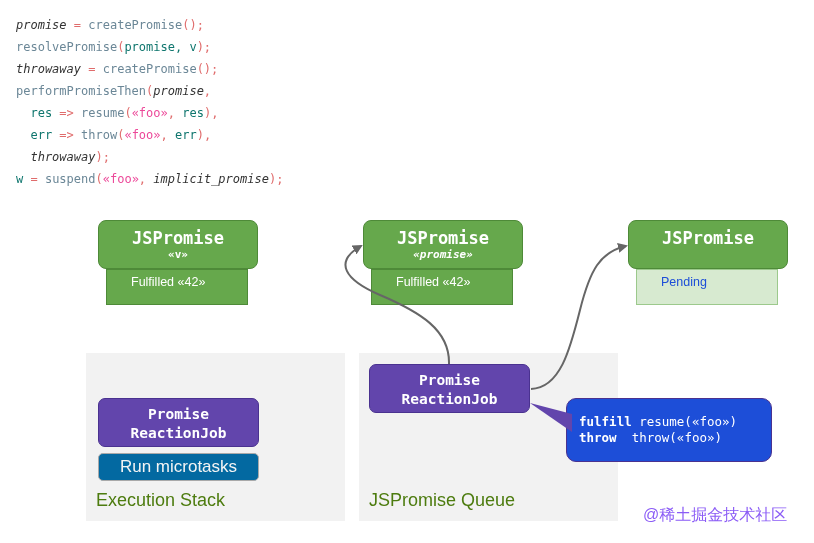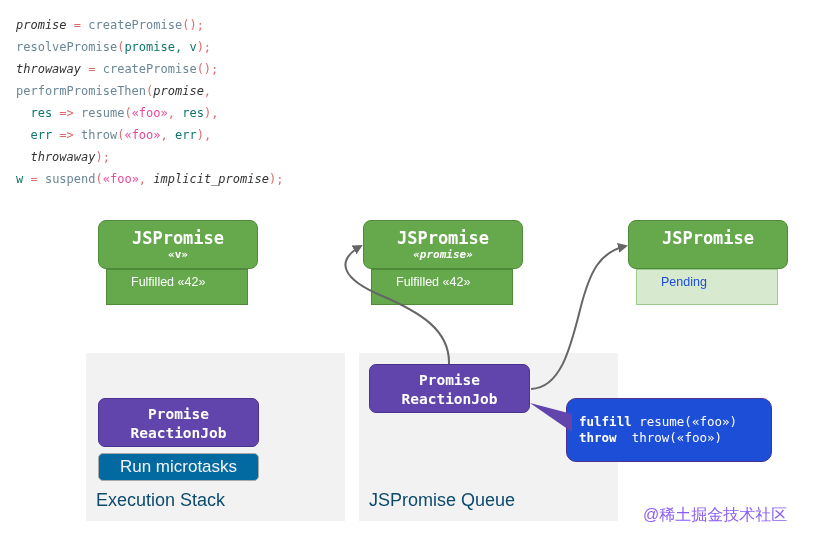--- a/index.html
+++ b/index.html
@@ -6,21 +6,21 @@
   body { width: 814px; height: 543px; position: relative; overflow: hidden; font-family: "Liberation Sans", sans-serif; }
   .code { position: absolute; left: 16px; top: 14px; font-family: "DejaVu Sans Mono", monospace; font-size: 12px; line-height: 22px; white-space: pre; color: #111; }
   .code .line { height: 22px; }
   .tok-var { color: #0f766e; }
   .tok-ivar { color: #333; font-style: italic; }
   .tok-op { color: #e06c6c; }
   .tok-fn { color: #6b8797; }
   .tok-str { color: #ec4899; }
 
   .panel { position: absolute; background: #f2f2f2; }
-  .panel-label { position: absolute; font-family: "Liberation Sans", sans-serif; font-size: 18px; color: #0c4a6e; }
+  .panel-label { position: absolute; font-family: "Liberation Sans", sans-serif; font-size: 18px; color: #4d7c0f; }
 
   .jsp { position: absolute; width: 160px; }
   .jsp-head { position: absolute; left: 0; top: 0; width: 158px; height: 47px; background: #66a84c; border: 1px solid #4e8a38; border-radius: 8px; color: #fff; text-align: center; z-index: 2; }
   .jsp-title { font-family: "DejaVu Sans Mono", monospace; font-weight: bold; font-size: 17px; margin-top: 7px; line-height: 20px; }
   .jsp-sub { font-family: "DejaVu Sans Mono", monospace; font-size: 11px; font-weight: bold; line-height: 14px; }
   .jsp-sub.italic { font-style: italic; text-align: center; }
   .jsp-state { position: absolute; left: 8px; top: 49px; width: 142px; height: 36px; background: #66a84c; border: 1px solid #4e8a38; color: #fff; font-size: 12.5px; line-height: 24px; padding-left: 24px; box-sizing: border-box; z-index: 1; }
   .jsp-state.pending { background: #d7ead0; color: #1d4ed8; border-color: #9cc98c; }
 
   .job { position: absolute; background: #6245ac; border: 1px solid #4a3290; border-radius: 7px; color: #fff; text-align: center; font-family: "DejaVu Sans Mono", monospace; font-weight: bold; font-size: 14.5px; line-height: 19px; box-sizing: border-box; padding-top: 6px; }

